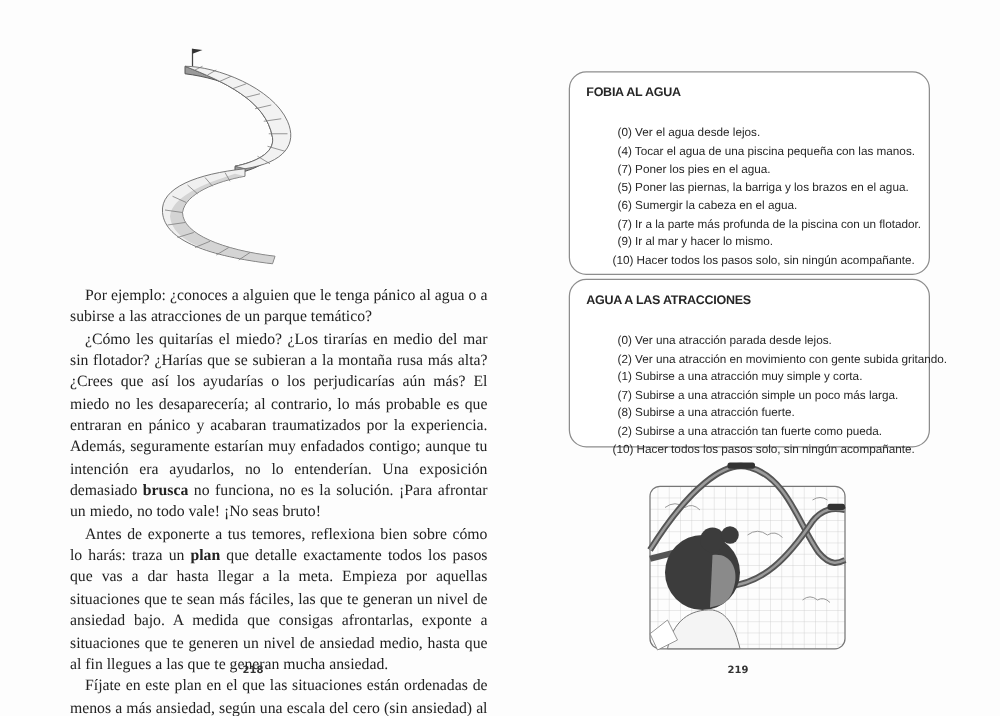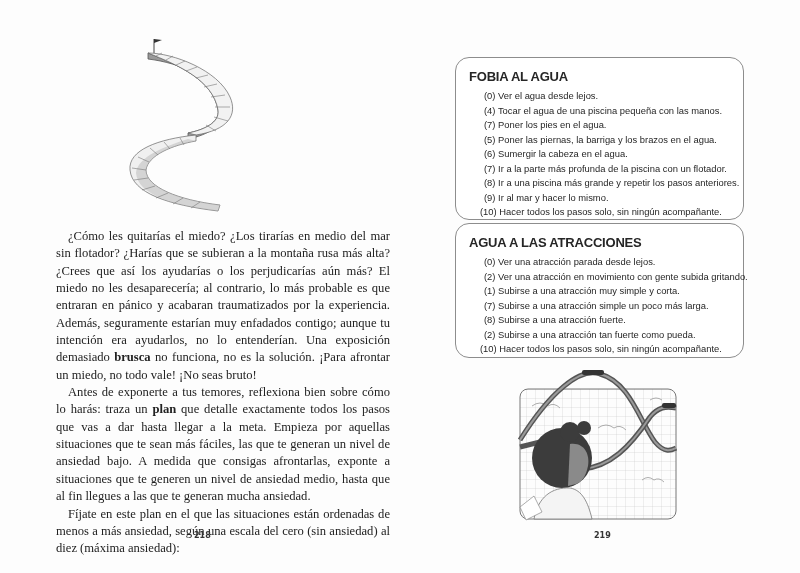--- a/index.html
+++ b/index.html
@@ -21,35 +21,35 @@
     color: #222;
   }
   .body-text p { margin: 0; text-indent: 12px; }
   .body-text b { font-weight: bold; }
 
   .page-num {
     position: absolute; top: 531px; font-family: "DejaVu Sans", sans-serif;
     font-size: 8px; font-weight: bold; color: #333;
   }
   .pn-left { left: 194px; }
-  .pn-right { left: 184px; }
+  .pn-right { left: 172px; }
 
   .box {
     position: absolute; left: 45px; width: 287px;
     border: 1.3px solid #8d8d8d; border-radius: 14px; background: #fff;
     font-family: "Liberation Sans", "DejaVu Sans", sans-serif;
     font-size: 9.4px; color: #262626;
   }
   .box1 { top: 57px; height: 161px; }
   .box2 { top: 223px; height: 133px; }
   .box-title {
-    position: absolute; left: 13px; top: 11px; font-weight: bold; font-size: 13px;
+    position: absolute; left: 13px; top: 11px; font-weight: bold; font-size: 10px;
     letter-spacing: -0.2px;
   }
-  .box ul { list-style: none; margin: 6px; padding: 0; position: absolute; left: 22px; top: 25px; }
+  .box ul { list-style: none; margin: 16px; padding: 0; position: absolute; left: 22px; top: 25px; }
   .box li { height: 14.5px; line-height: 14.5px; white-space: nowrap; }
   .box li.ten { margin-left: -4px; }
 
   .illus { position: absolute; left: 80px; top: 362px; width: 220px; height: 168px; }
 </style>
 </head>
 <body>
 
 <div class="page page-left">
   <svg class="stairs" viewBox="0 0 150 180">
@@ -83,39 +83,39 @@
       <line x1="14" y1="133" x2="28" y2="135"></line>
         <line x1="16" y1="145" x2="30" y2="143"></line>
       <line x1="24" y1="155" x2="37" y2="151"></line>
         <line x1="38" y1="163" x2="50" y2="158"></line>
       <line x1="55" y1="169" x2="65" y2="163"></line>
         <line x1="73" y1="173" x2="82" y2="167"></line>
     </g>
   </svg>
 
   <div class="body-text">
+    <p><span>Por ejemplo: ¿conoces a alguien que le tenga pánico al agua o a subirse a las atracciones de un parque temático?</span></p>
     <p><span>¿Cómo les quitarías el miedo? ¿Los tirarías en medio del mar sin flotador? ¿Harías que se subieran a la montaña rusa más alta? ¿Crees que así los ayudarías o los perjudicarías aún más? El miedo no les desaparecería; al contrario, lo más probable es que entraran en pánico y acabaran traumatizados por la experiencia. Además, seguramente estarían muy enfadados contigo; aunque tu intención era ayudarlos, no lo entenderían. Una exposición demasiado </span><b>brusca</b><span> no funciona, no es la solución. ¡Para afrontar un miedo, no todo vale! ¡No seas bruto!</span></p>
     <p><span>Antes de exponerte a tus temores, reflexiona bien sobre cómo lo harás: traza un </span><b>plan</b><span> que detalle exactamente todos los pasos que vas a dar hasta llegar a la meta. Empieza por aquellas situaciones que te sean más fáciles, las que te generan un nivel de ansiedad bajo. A medida que consigas afrontarlas, exponte a situaciones que te generen un nivel de ansiedad medio, hasta que al fin llegues a las que te generan mucha ansiedad.</span></p>
     <p><span>Fíjate en este plan en el que las situaciones están ordenadas de menos a más ansiedad, según una escala del cero (sin ansiedad) al diez (máxima ansiedad):</span></p>
   </div>
 
   <div class="page-num pn-left">218</div>
 </div>
 
 <div class="page page-right">
   <div class="box box1">
     <div class="box-title">FOBIA AL AGUA</div>
     <ul>
       <li>(0) Ver el agua desde lejos.</li>
       <li>(4) Tocar el agua de una piscina pequeña con las manos.</li>
       <li>(7) Poner los pies en el agua.</li>
       <li>(5) Poner las piernas, la barriga y los brazos en el agua.</li>
       <li>(6) Sumergir la cabeza en el agua.</li>
       <li>(7) Ir a la parte más profunda de la piscina con un flotador.</li>
-      <li>(8) Ir a una piscina más grande y repetir los pasos anteriores.</li>
       <li>(9) Ir al mar y hacer lo mismo.</li>
       <li class="ten">(10) Hacer todos los pasos solo, sin ningún acompañante.</li>
     </ul>
   </div>
 
   <div class="box box2">
     <div class="box-title">AGUA A LAS ATRACCIONES</div>
     <ul>
       <li>(0) Ver una atracción parada desde lejos.</li>
       <li>(2) Ver una atracción en movimiento con gente subida gritando.</li>

